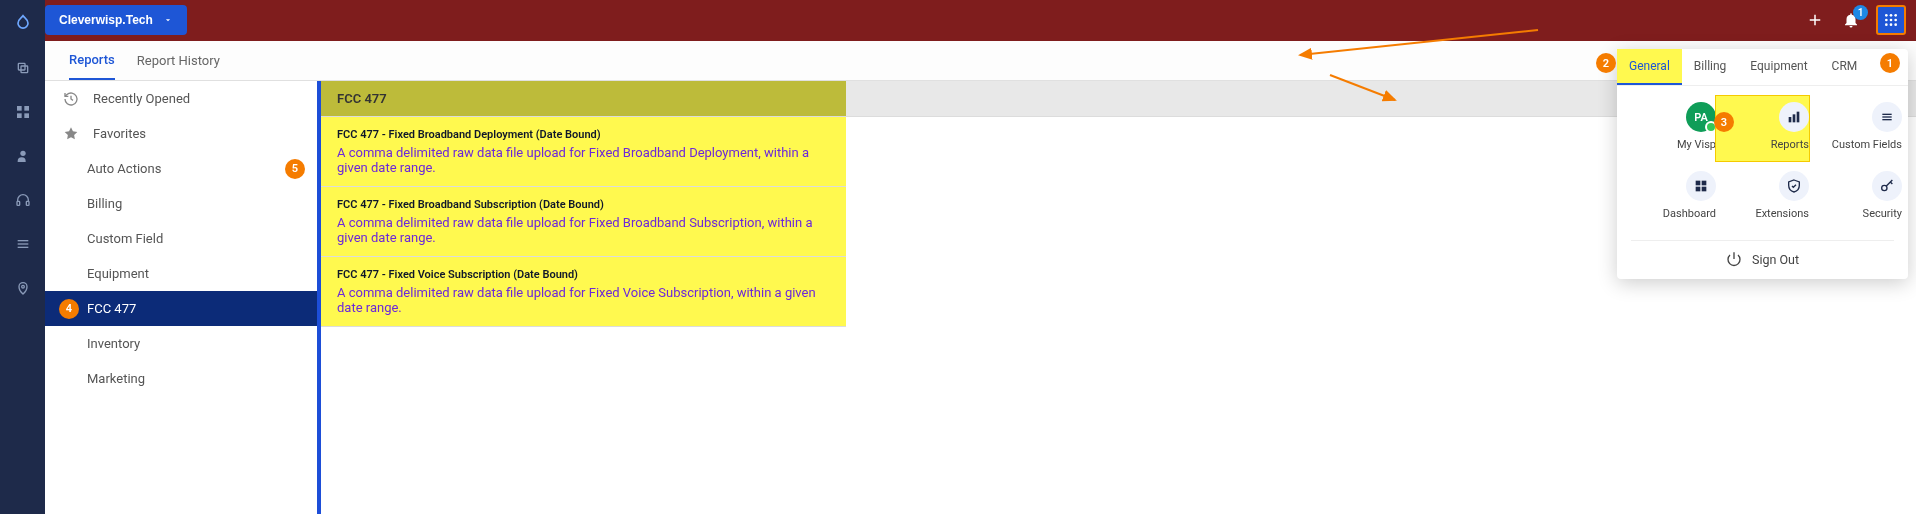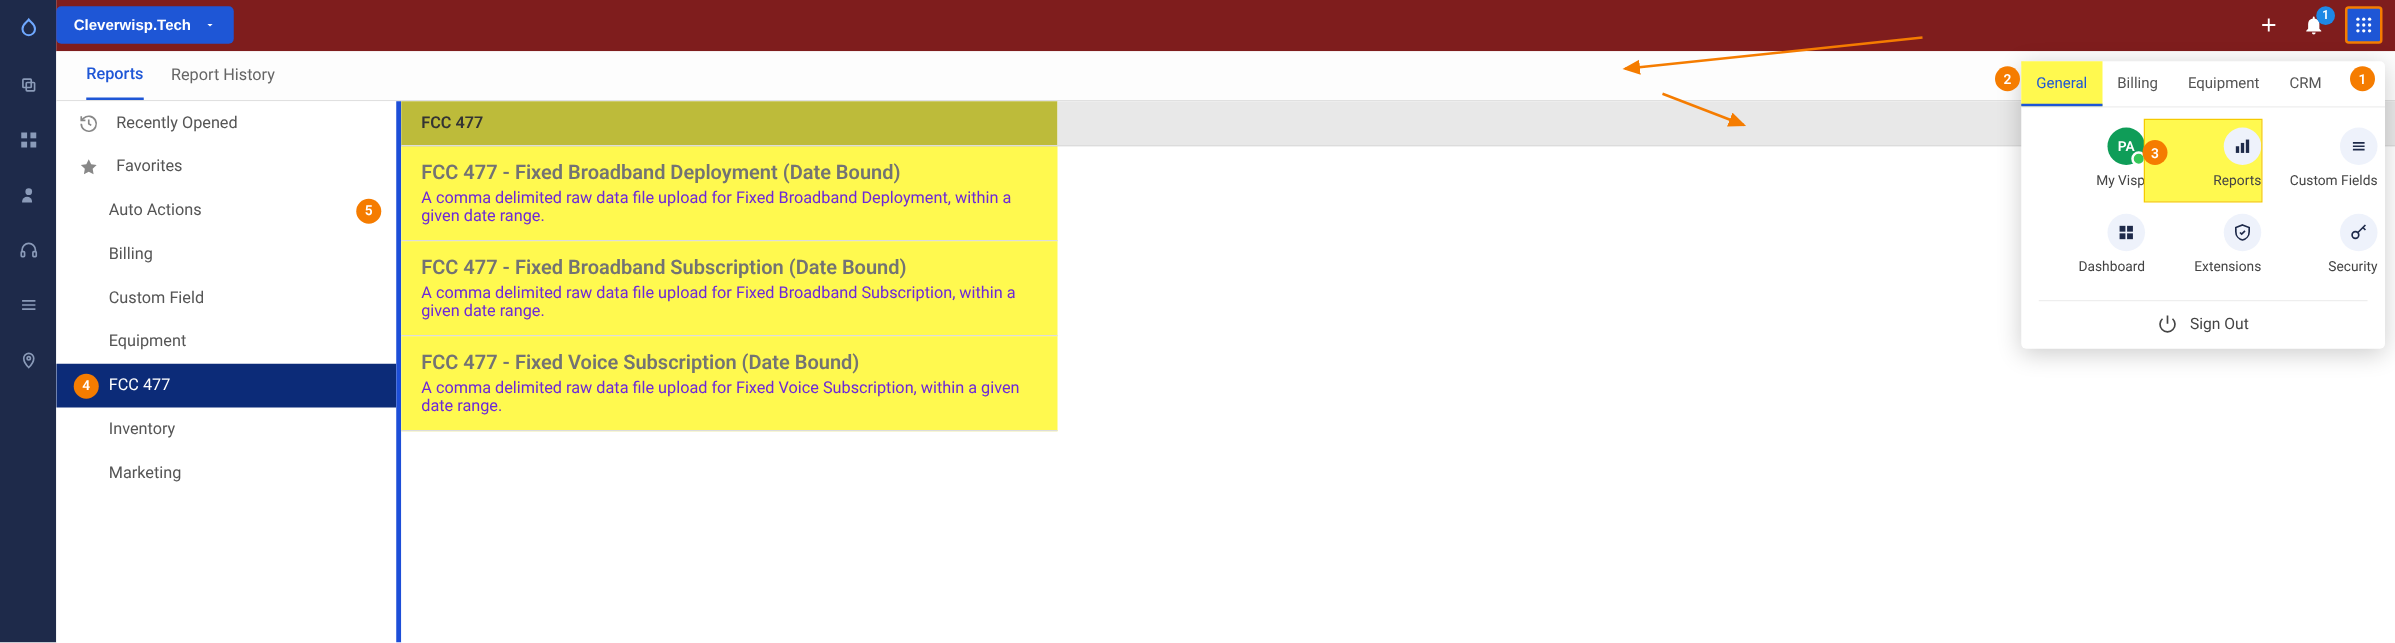--- a/index.html
+++ b/index.html
@@ -29,21 +29,21 @@
   .sidebar-item.sub { padding-left: 42px; }
   .sidebar-item.active { background: #0c2b78; color: #fff; }
   .num-badge { position: absolute; width: 20px; height: 20px; border-radius: 50%; background: #f57c00; color: #fff; font-size: 11px; font-weight: 600; display: flex; align-items: center; justify-content: center; z-index: 5; }
   .sidebar .num-badge { right: 12px; }
   .sidebar-item.active .num-badge.left { left: 12px; right: auto; }
 
   .content { flex: 1; background: #fff; }
   .row { border-bottom: 1px solid #dcdcdc; padding: 11px 16px; }
   .row.header-row { background: #bdbb3a; font-weight: 600; font-size: 13px; padding: 10px 16px; }
   .row.yellow { background: #fff94f; max-width: 525px; }
-  .row .title { font-size: 16px; font-weight: 600; color: #737373; margin-bottom: 4px; }
+  .row .title { font-size: 11px; font-weight: 600; color: #0f172a; margin-bottom: 4px; }
   .row .desc { font-size: 13px; color: #6d28d9; }
   .content-grey { display:flex; }
   .grey-stripe { flex:1; background:#e8e8e8; height:36px; border-bottom:1px solid #dcdcdc; }
 
   
   .popover { position: absolute; top: 49px; right: 8px; width: 291px; background: #fff; border-radius: 4px; box-shadow: 0 4px 20px rgba(0,0,0,0.2); z-index: 100; padding-bottom: 12px; }
   .pop-tabs { display: flex; border-bottom: 1px solid #eee; }
   .pop-tab { flex: 0 0 auto; padding: 10px 12px; font-size: 12px; color: #555; cursor: pointer; }
   .pop-tab.active { color: #1e56d6; border-bottom: 2px solid #1e56d6; background: #fff94f; }
   .pop-grid { display: grid; grid-template-columns: repeat(3, 1fr); gap: 4px 0; padding: 10px 6px 6px; }

